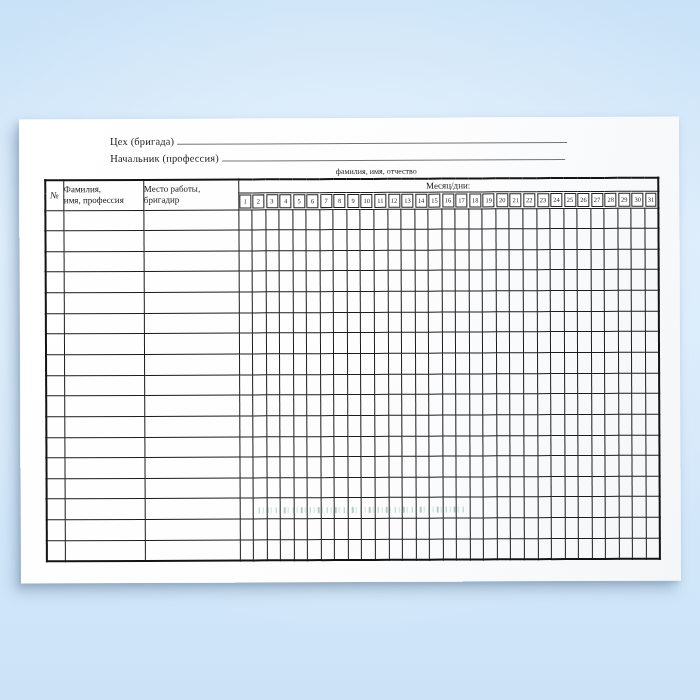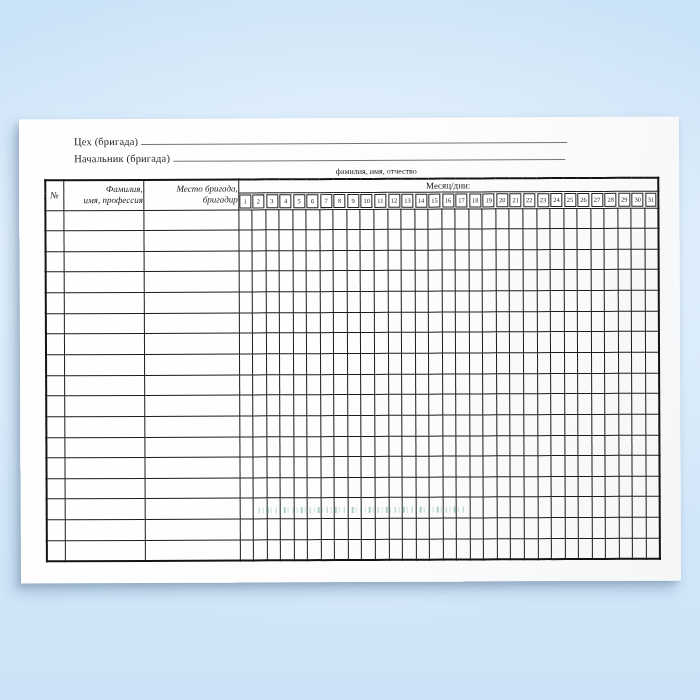--- a/index.html
+++ b/index.html
@@ -22,39 +22,39 @@
     background: linear-gradient(105deg, #ffffff 0%, #fdfdfe 55%, #f4f6f8 100%);
     box-shadow: -6px 8px 14px rgba(96,124,152,0.42), -2px 3px 5px rgba(96,124,152,0.25);
     transform: rotate(-0.25deg);
     color: #1d1d1d;
   }
 
   
   .fieldrow { position: absolute; display: flex; align-items: baseline; font-size: 10.5px; letter-spacing: .15px; }
   .fieldrow-1 { left: 55px; top: 14px; right: 112px; }
   .fieldrow-2 { left: 55px; top: 31px; right: 114px; }
-  .lbl { white-space: nowrap; }
+  .lbl { white-space: nowrap; margin-left: 36px; }
   .wline { flex: 1 1 auto; height: 12px; border-bottom: 1.3px solid #757575; margin-left: 3px; }
   .caption { position: absolute; left: 168px; right: 114px; top: 49px; text-align: center; font-size: 8px; color: #262626; }
 
   
   table.sheet {
     position: absolute; left: 25px; top: 60px;
     width: 613px;
     border-collapse: collapse; table-layout: fixed;
     border: 2px solid #141414;
   }
   .sheet th, .sheet td { border: 1.5px solid #1c1c1c; padding: 0; font-weight: normal; }
   col.col-num  { width: 18px; }
   col.col-name { width: 80px; }
   col.col-work { width: 95px; }
   col.col-day  { width: 13.55px; }
 
   th.h-num  { font-size: 9px; font-style: italic; }
-  th.h-name, th.h-work { font-size: 9px; line-height: 11.5px; vertical-align: middle; text-align: right; font-style: italic; }
+  th.h-name, th.h-work { font-size: 9px; line-height: 11.5px; vertical-align: middle; text-align: left; }
   tr.month-row { height: 13px; }
   th.h-month { font-size: 9px; text-align: center; vertical-align: middle; }
   tr.day-row { height: 17px; }
   th.day-th { border: none; padding: 0; vertical-align: top; }
   .daybox {
     margin: 1px 1px 1px 0.5px;
     height: 14px;
     border: 1.2px solid #232323;
     font-size: 6.5px; line-height: 12.5px; text-align: center;
     background: #fff;
@@ -78,21 +78,21 @@
 <body>
 
 <div class="page">
 
   <div class="fieldrow fieldrow-1">
     <span class="lbl">Цех (бригада)</span>
     <span class="wline"></span>
   </div>
 
   <div class="fieldrow fieldrow-2">
-    <span class="lbl">Начальник (бригада)</span>
+    <span class="lbl">Начальник (профессия)</span>
     <span class="wline"></span>
   </div>
 
   <div class="caption">фамилия, имя, отчество</div>
 
   <table class="sheet">
     <colgroup id="cols">
       <col class="col-num">
         <col class="col-name">
         <col class="col-work">
@@ -129,21 +129,21 @@
         <col class="col-day">
       </colgroup>
     <thead>
       <tr class="month-row">
         <th class="h-num" rowspan="2">№</th>
         <th class="h-name" rowspan="2">
           <span>Фамилия,</span><br>
           <span>имя, профессия</span>
         </th>
         <th class="h-work" rowspan="2">
-          <span>Место бригада,</span><br>
+          <span>Место работы,</span><br>
           <span>бригадир</span>
         </th>
         <th class="h-month" colspan="31">Месяц/дни:</th>
       </tr>
       <tr class="day-row">
           <th class="day-th">
             <div class="daybox">1</div>
           </th>
           <th class="day-th">
             <div class="daybox">2</div>

